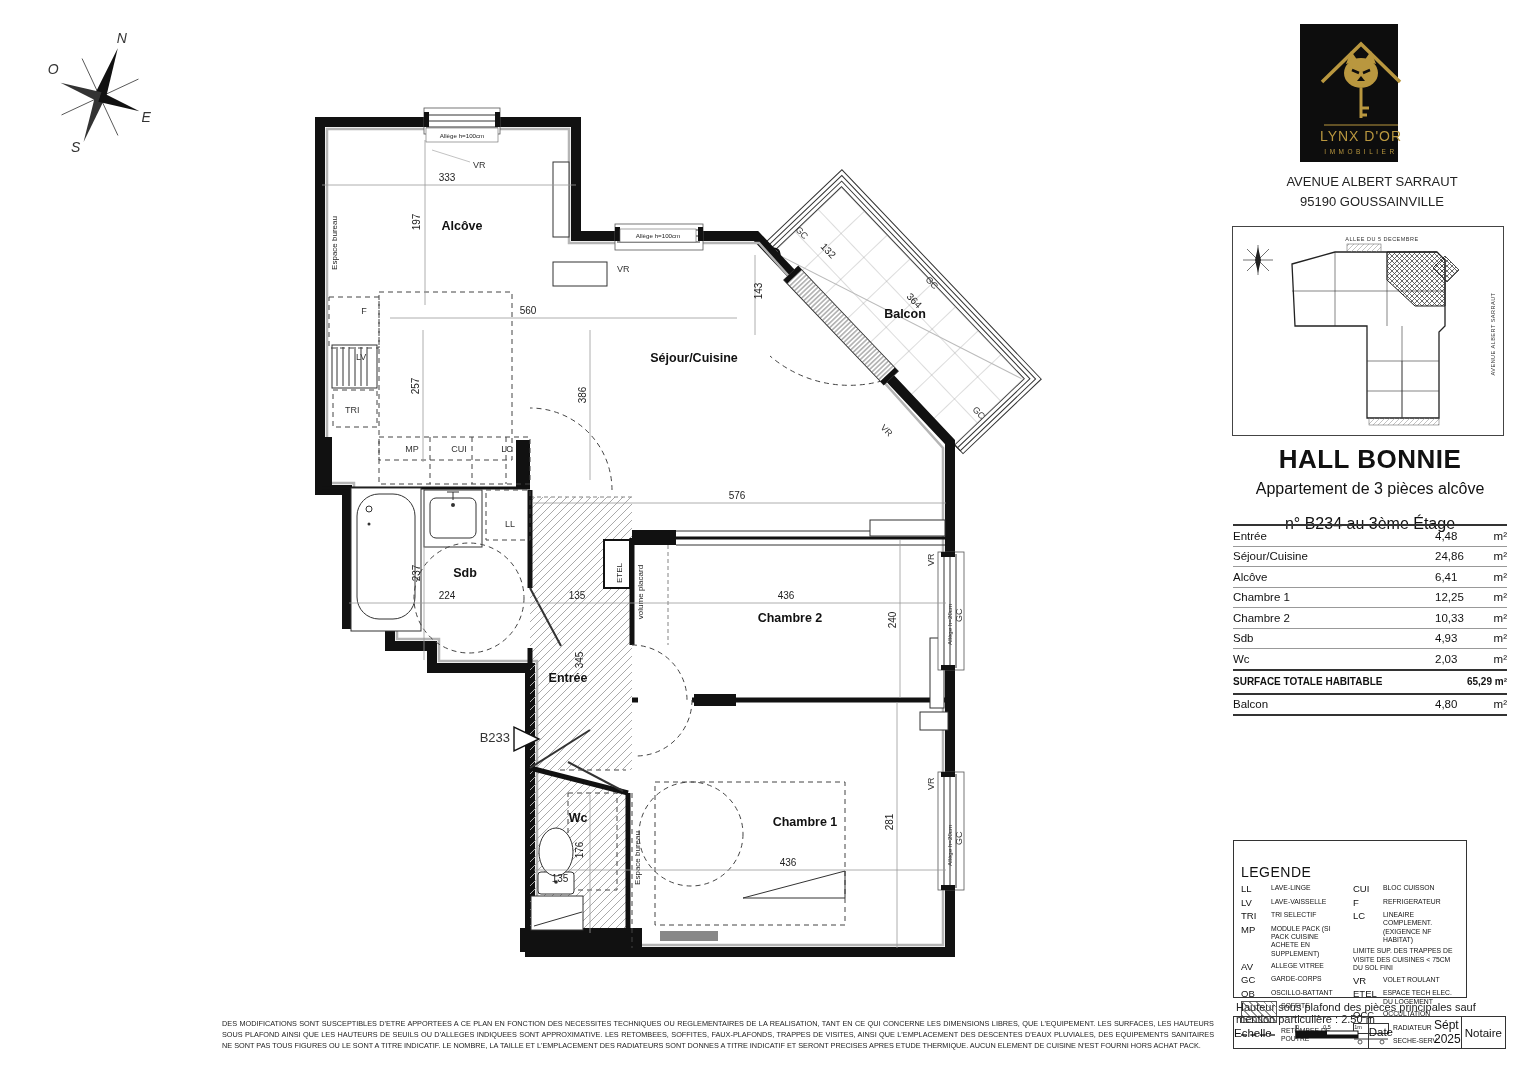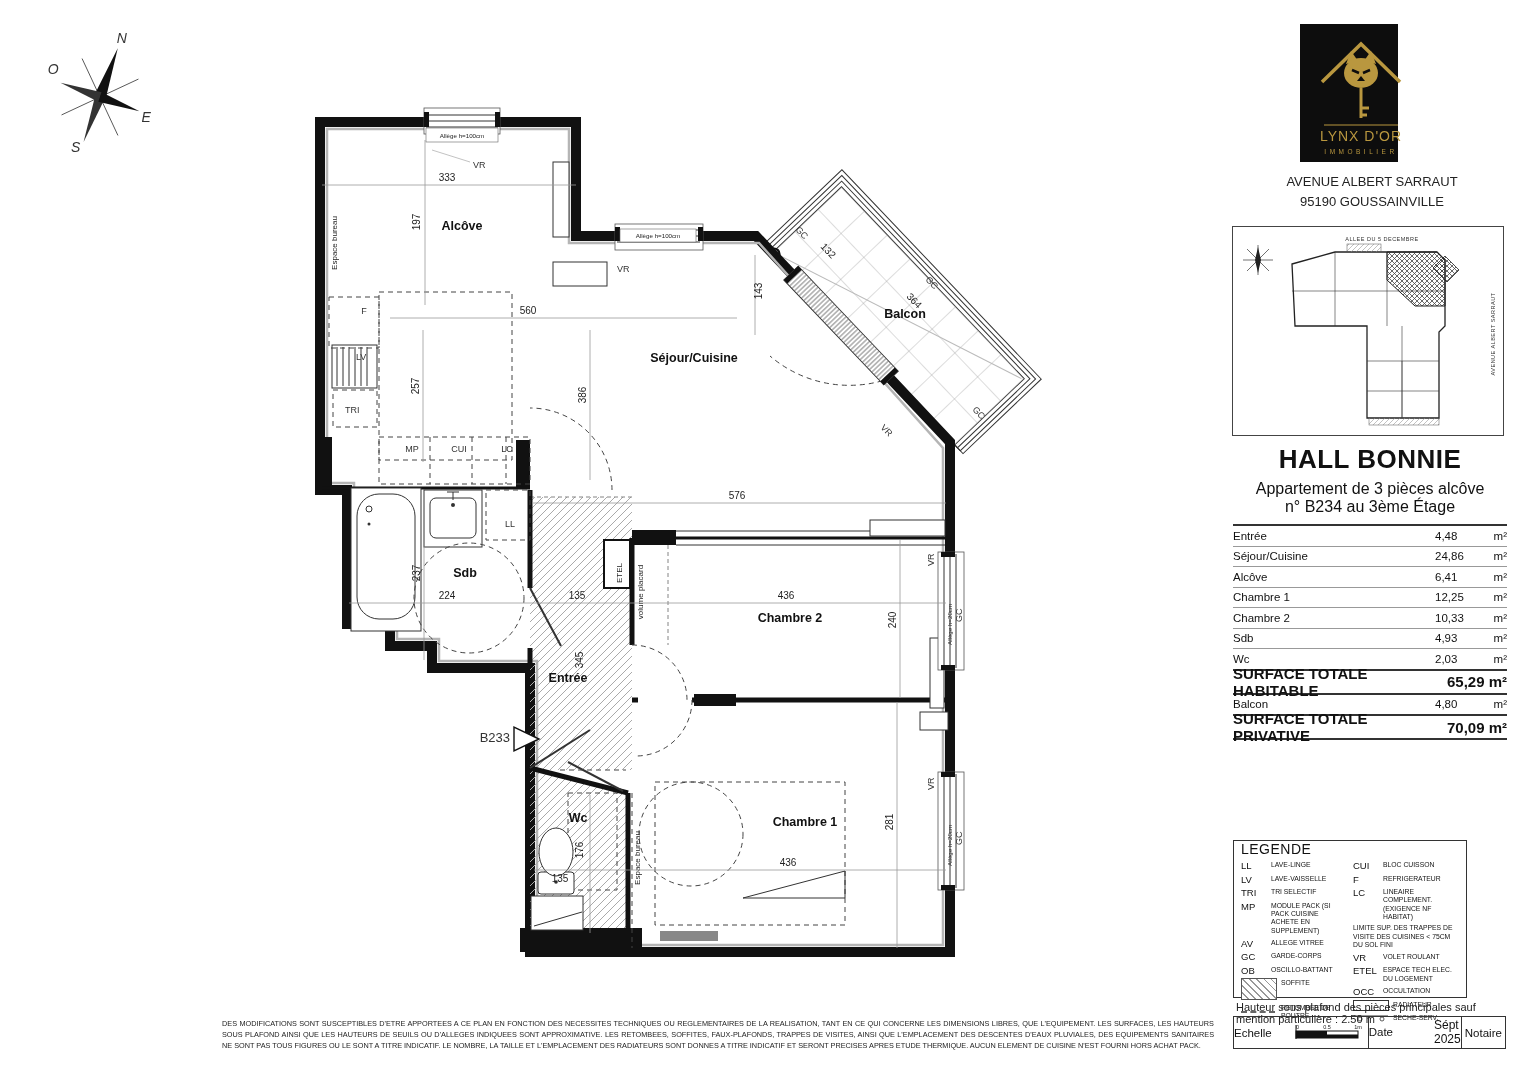--- a/index.html
+++ b/index.html
@@ -28,24 +28,24 @@
   .addr{width:280px;text-align:center;font-size:13px;line-height:1.5;color:#222;}
   .hdr{width:280px;text-align:center;}
   .hdr .t{font-size:26px;font-weight:bold;letter-spacing:.5px;}
   .hdr .s{font-size:16px;margin-top:5px;}
   .stable{width:274px;border-top:2px solid #333;font-size:11.5px;}
   .srow{display:flex;align-items:center;height:19.5px;border-top:1px solid #999;}
   .srow:first-child{border-top:none;}
   .srow .l{flex:1;}
   .srow .v{width:46px;text-align:left;}
   .srow .u{width:26px;text-align:right;}
-  .srow.tot{border-top:2px solid #333;font-weight:bold;font-size:15px;height:22px;}
+  .srow.tot{border-top:2px solid #333;font-weight:bold;font-size:10px;height:22px;}
   .srow.tot .v2{width:80px;text-align:right;}
   .sbot{border-top:2px solid #333;}
-  .legend{width:234px;height:158px;border:1.5px solid #333;padding:0 7px;box-sizing:border-box;}
+  .legend{width:234px;height:158px;border:1.5px solid #333;padding:23px 7px;box-sizing:border-box;}
   .legend .lt{font-size:14px;letter-spacing:.5px;margin-bottom:3px;}
   .lg-grid{display:flex;gap:6px;}
   .lg-col{width:50%;}
   .lg-item{display:flex;margin-bottom:2.5px;}
   .lg-item .a{width:30px;font-size:9.5px;flex:none;}
   .lg-item .d{font-size:6.8px;line-height:1.25;padding-top:1px;}
   .lg-note{font-size:6.8px;line-height:1.25;margin:2px 0 2px 0;}
   .lg-sym{width:40px;flex:none;display:flex;align-items:center;}
   .hatchbox{width:34px;height:20px;border:1px solid #555;
     background:repeating-linear-gradient(45deg,#fff 0 4px,#999 4px 5px);}
@@ -373,21 +373,21 @@
     <polygon points="158,10 172,24 160,36 146,22" fill="url(#hatchS)" stroke="#222" stroke-width=".8"></polygon>
     <rect x="60" y="-2" width="34" height="8" fill="url(#hatchSl)" stroke="#555" stroke-width=".5"></rect>
     <rect x="82" y="172" width="70" height="7" fill="url(#hatchSl)" stroke="#555" stroke-width=".5"></rect>
   </g>
   <text transform="translate(263,108) rotate(-90)" text-anchor="middle" font-size="5.5" fill="#333" letter-spacing=".5">AVENUE ALBERT SARRAUT</text>
 </svg>
 
 <div class="abs hdr" style="left:1230px;top:444px">
   <div class="t">HALL BONNIE</div>
   <div class="s">Appartement de 3 pièces alcôve</div>
-  <div class="s" style="margin-top:0">n° B234 au 3ème Étage</div>
+  <div class="s" style="margin-top:17px">n° B234 au 3ème Étage</div>
 </div>
 
 <div class="abs stable" style="left:1233px;top:524px">
   <div class="srow">
     <span class="l">Entrée</span>
     <span class="v">4,48</span>
     <span class="u">m²</span>
   </div>
   <div class="srow">
     <span class="l">Séjour/Cuisine</span>
@@ -420,24 +420,20 @@
     <span class="u">m²</span>
   </div>
   <div class="srow tot">
     <span class="l">SURFACE TOTALE HABITABLE</span>
     <span class="v2">65,29 m²</span>
   </div>
   <div class="srow" style="border-top:2px solid #333">
     <span class="l">Balcon</span>
     <span class="v">4,80</span>
     <span class="u">m²</span>
-  </div>
-  <div class="srow tot">
-    <span class="l">SURFACE TOTALE PRIVATIVE</span>
-    <span class="v2">70,09 m²</span>
   </div>
   <div class="sbot"></div>
 </div>
 
 <div class="abs legend" style="left:1233px;top:840px">
   <div class="lt">LEGENDE</div>
   <div class="lg-grid">
     <div class="lg-col">
       <div class="lg-item">
           <span class="a">LL</span>

